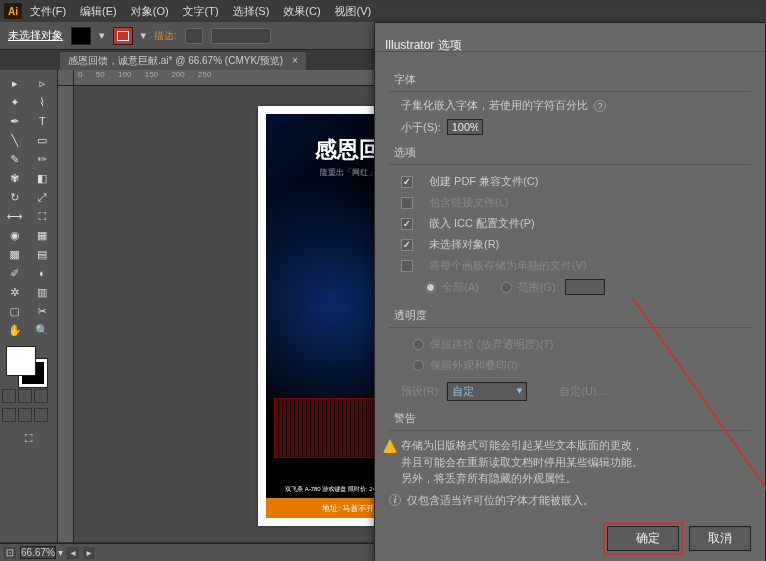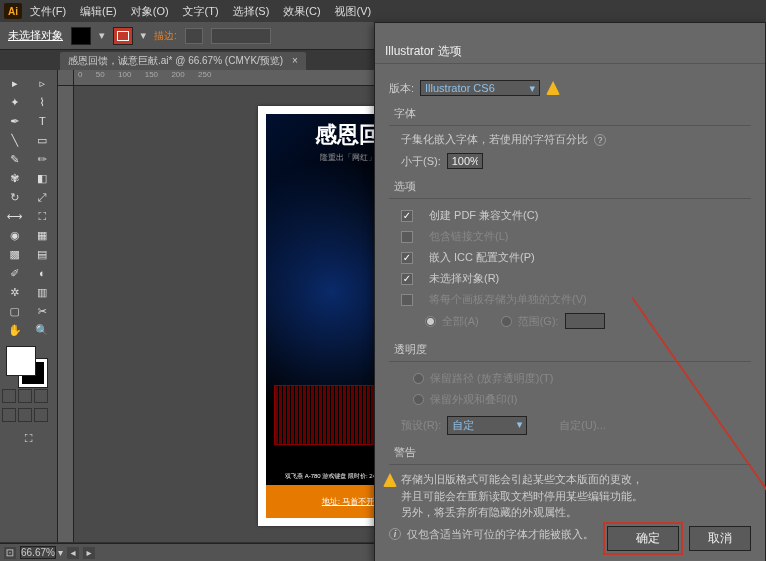--- a/index.html
+++ b/index.html
@@ -42,37 +42,37 @@
 .mini-controls { display:flex; gap:2px; margin-top:2px; }
 .mini-controls span { width:14px; height:14px; background:#535353; border:1px solid #333; }
 
 
 .canvas-wrap { flex: 1; background: #4a4a4a; position: relative; overflow: hidden; }
 .ruler-h { position: absolute; top: 0; left: 16px; right: 0; height: 16px; background: #606060; border-bottom: 1px solid #222; font-size: 8px; color:#aaa; padding-left:4px; }
 .ruler-v { position: absolute; top: 16px; left: 0; width: 16px; bottom: 0; background: #606060; border-right: 1px solid #222; }
 .ruler-c { position:absolute; top:0; left:0; width:16px; height:16px; background:#606060; border-right:1px solid #222; border-bottom:1px solid #222; }
 .artboard { position: absolute; top: 36px; left: 200px; width: 180px; height: 420px; background: #fff; box-shadow: 0 0 3px rgba(0,0,0,.5); }
 .poster { position: absolute; inset: 8px; background: #000 linear-gradient(135deg, #001030 0%, #000 40%, #000 100%); display: flex; flex-direction: column; }
-.poster-title { color: #fff; font-size: 22px; font-weight: bold; text-align: center; padding: 6px 0 2px; }
+.poster-title { color: #fff; font-size: 22px; font-weight: bold; text-align: center; padding: 21px 0 2px; }
 .poster-sub { text-align:center; font-size:8px; color:#999; }
 .poster-lightning { flex:1; background: radial-gradient(circle at 40% 40%, #0a2a6a 0%, transparent 60%); position:relative; }
 .poster-kbd { position:absolute; bottom:40px; left:8px; right:8px; height:60px; background:repeating-linear-gradient(90deg,#600 0 3px,#000 3px 4px), repeating-linear-gradient(0deg,#600 0 3px,#000 3px 4px); border:1px solid #800; }
 .poster-mouse { position:absolute; bottom:110px; right:20px; width:36px; height:50px; background:#fff; border-radius:18px 18px 22px 22px; }
 .poster-txt { position:absolute; bottom:4px; left:8px; right:8px; color:#fff; font-size:6px; text-align:center; }
-.poster-footer { height:33px; background:#e67900; color:#fff; font-size:8px; display:flex; align-items:center; justify-content:center;text-decoration:underline; }
+.poster-footer { height:20px; background:#e67900; color:#fff; font-size:8px; display:flex; align-items:center; justify-content:center; }
 
 
 .statusbar { position: absolute; bottom: 0; left: 0; right: 0; height: 18px; background: #535353; border-top: 1px solid #222; display: flex; align-items: center; padding: 0 4px; gap: 4px; font-size: 10px; }
 .zoom-control { display:flex; align-items:center; gap:2px; }
 .zoom-arrow { width:12px; height:12px; background:#444; display:flex; align-items:center; justify-content:center; }
 .zoom-val { background:#444; padding:0 0; border:1px solid #222; }
 
 
 .dialog { position: absolute; top: 22px; right: 0; width: 392px; height: 540px; background: #686868; border: 1px solid #222; box-shadow: -2px 2px 8px rgba(0,0,0,.4); }
-.dialog-title { height: 22px; background: #686868; padding: 20px 10px; color: #eee; font-size: 12px; border-bottom: 1px solid #555; }
+.dialog-title { height: 22px; background: #686868; padding: 14px 10px; color: #eee; font-size: 12px; border-bottom: 1px solid #555; }
 .dialog-body { padding: 10px 14px; color: #ccc; font-size: 11px; }
 .row { display: flex; align-items: center; gap: 6px; margin: 6px 0; }
 .section-title { color: #ccc; margin: 10px 5px 4px; font-size: 11px; }
 .divider { height:1px; background:#555; margin: 2px 0 6px; }
 .select-box { background: #5a5a5a; color: #8ec0e8; border: 1px solid #222; padding: 1px 16px 1px 4px; font-size: 11px; position: relative; min-width: 120px; }
 .select-box::after { content: '▾'; position: absolute; right: 4px; top: 1px; color: #8ec0e8; }
 .warn-icon { width: 14px; height: 14px; background: #f4b71e; display: inline-flex; align-items: center; justify-content: center; font-size: 10px; color: #222; border-radius: 2px; clip-path: polygon(50% 0, 100% 100%, 0 100%); }
 .help-icon { width:12px; height:12px; border:1px solid #999; border-radius:50%; display:inline-flex; align-items:center; justify-content:center; font-size:9px; color:#ccc; }
 .input-box { background:#5a5a5a; border:1px solid #222; color:#eee; padding:1px 4px; width:36px; font-size:11px; }
 .checkbox-row { display:flex; align-items:center; gap:16px; padding: 3px 0 3px 12px; }
@@ -229,25 +229,20 @@
     <span>▾</span>
   </div>
   <span class="zoom-arrow">◂</span>
   <span class="zoom-arrow">▸</span>
 </div>
 
 <div class="dialog">
   <div class="dialog-title">Illustrator 选项</div>
   <div class="dialog-body">
 
-    <div class="row">
-      <span>版本:</span>
-      <span class="select-box">Illustrator CS6</span>
-      <span class="warn-icon"></span>
-    </div>
 
     <div class="section-title">字体</div>
     <div class="divider"></div>
     <div style="padding-left:12px">
       <div class="row">
         <span>子集化嵌入字体，若使用的字符百分比</span>
         <span class="help-icon">?</span>
       </div>
       <div class="row">
         <span>小于(S):</span>

